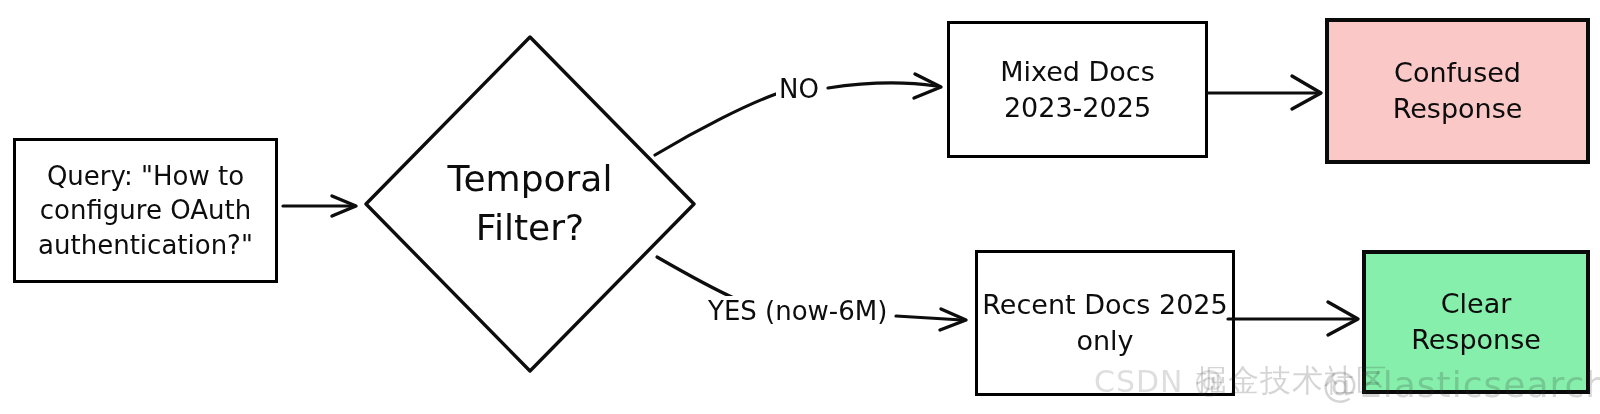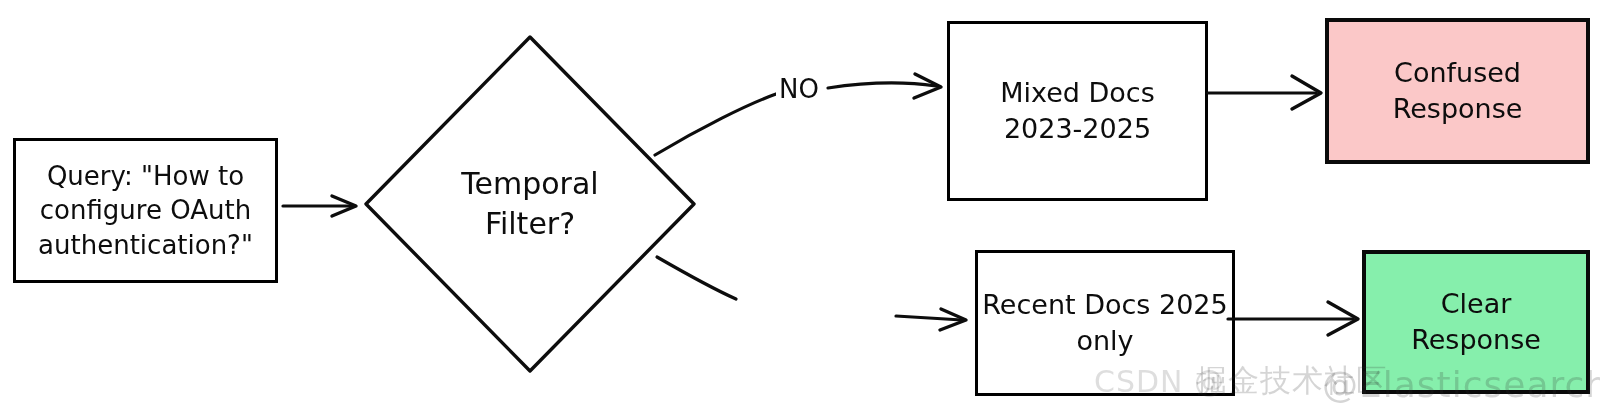--- a/index.html
+++ b/index.html
@@ -55,32 +55,32 @@
   }
   #decision-node svg {
     position: absolute;
     inset: 0;
     width: 100%;
     height: 100%;
   }
   #decision-label {
     position: relative;
     z-index: 2;
-    font-size: 30px;
+    font-size: 36px;
     line-height: 1.35;
     text-align: center;
     color: #0d0d0d;
     white-space: pre;
   }
   
   #mixed-docs-node {
     left: 947px;
     top: 13px;
     width: 261px;
-    height: 180px;
+    height: 137px;
   }
   #confused-node {
     left: 1325px;
     top: 10px;
     width: 265px;
     height: 146px;
   }
   
   #recent-docs-node {
     left: 975px;
@@ -201,20 +201,21 @@
       <path class="edge-head" d="M941,301 L966,312 L940,322"></path>
     </g>
 
     <g>
       <path class="edge-line" d="M1228,311 L1353,311"></path>
       <path class="edge-head" d="M1328,294 L1358,311 L1328,327"></path>
     </g>
   </svg>
 
   <div class="edge-label" id="label-no">NO</div>
+  <div class="edge-label" id="label-yes">YES (now-6M)</div>
 
   <div class="node box-plain" id="query-node">Query: "How to
 configure OAuth
 authentication?"</div>
 
   <div class="node" id="decision-node">
     <svg viewBox="0 0 334 340" preserveAspectRatio="none">
       <polygon points="167,3 331,170 167,337 3,170" fill="#ffffff" stroke="#0d0d0d" stroke-width="3.4" stroke-linejoin="round"></polygon>
     </svg>
     <div id="decision-label">Temporal

